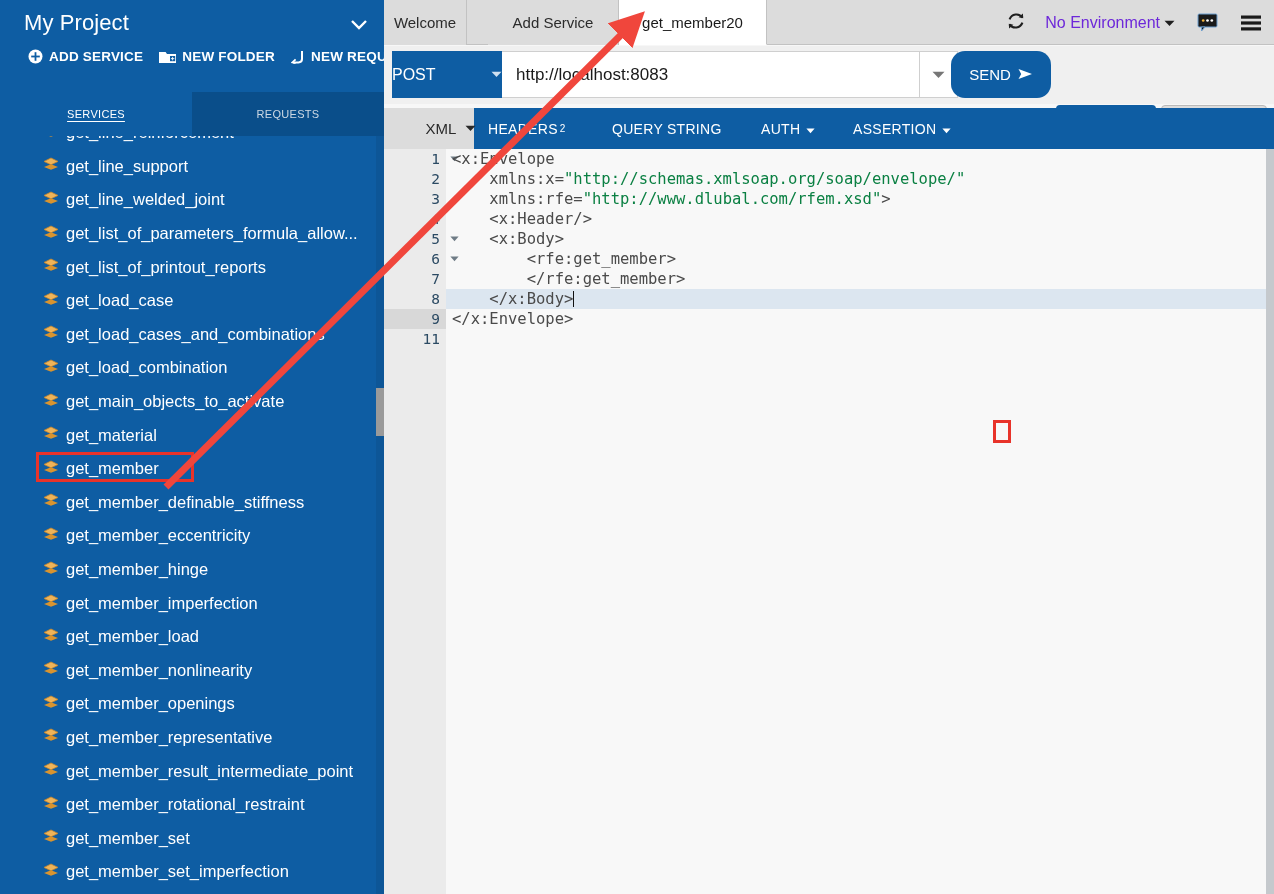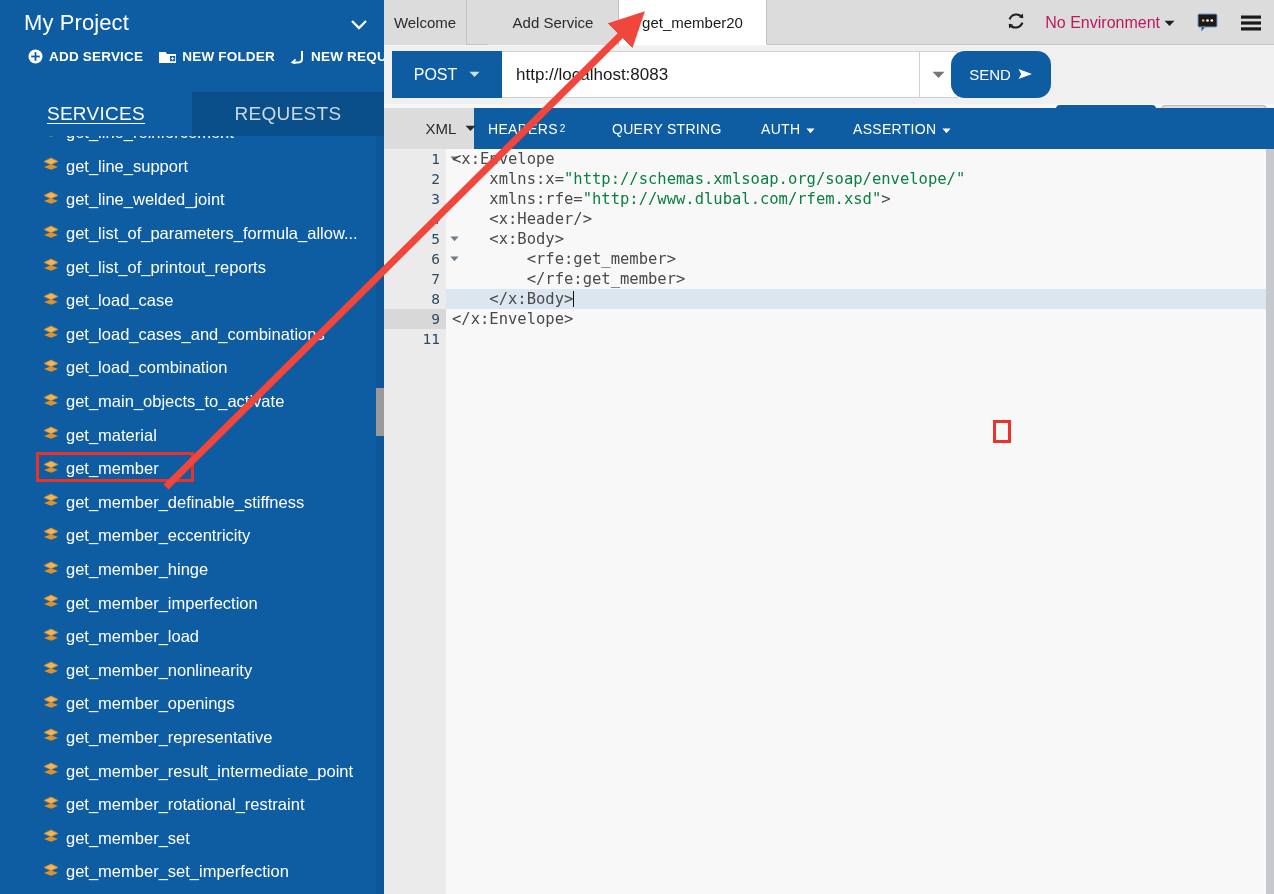--- a/index.html
+++ b/index.html
@@ -56,21 +56,21 @@
 
   #side-tabs {
     position: absolute; left: 0; top: 92px;
     width: 384px; height: 44px;
     display: flex;
   }
   .side-tab {
     flex: 1;
     display: flex; align-items: center; justify-content: center;
     color: #e7eef5;
-    font-size: 19px;
+    font-size: 11px;
     letter-spacing: 0.3px;
   }
   .side-tab.active {
     background: #0e5da3;
     color: #ffffff;
     text-decoration: underline;
     text-underline-offset: 3px;
   }
   .side-tab.inactive {
     background: #0a4e8a;
@@ -144,37 +144,37 @@
   }
 
   #env-area {
     position: absolute; right: 0; top: 0;
     height: 45px;
     display: flex; align-items: center;
     padding-right: 12px;
     gap: 0px;
   }
   #refresh-icon { margin-right: 18px; }
-  #env-label { font-size: 16px; color: #be185d; margin-right: 4px; }
+  #env-label { font-size: 16px; color: #6d28d9; margin-right: 4px; }
   #env-caret { font-size: 11px; color: #1f1f1f; margin-right: 22px; }
   #chat-icon { margin-right: 22px; display: flex; }
   #menu-icon { display: flex; }
 
   
   #urlrow {
     position: absolute; left: 0; top: 46px;
     width: 890px; height: 58px;
     background: #f0f0f0;
   }
   #method-btn {
     position: absolute; left: 8px; top: 5px;
     width: 110px; height: 47px;
     background: #0e5da3;
     color: #ffffff;
-    display: flex; align-items: center; justify-content: center;
+    display: flex; align-items: center; justify-content: space-between;
     font-size: 16px;
     gap: 12px;
   }
   #method-btn .caret { font-size: 10px; }
   #url-input {
     position: absolute; left: 118px; top: 5px;
     width: 418px; height: 47px;
     background: #ffffff;
     border: 1px solid #cfcfcf;
     border-left: none;

